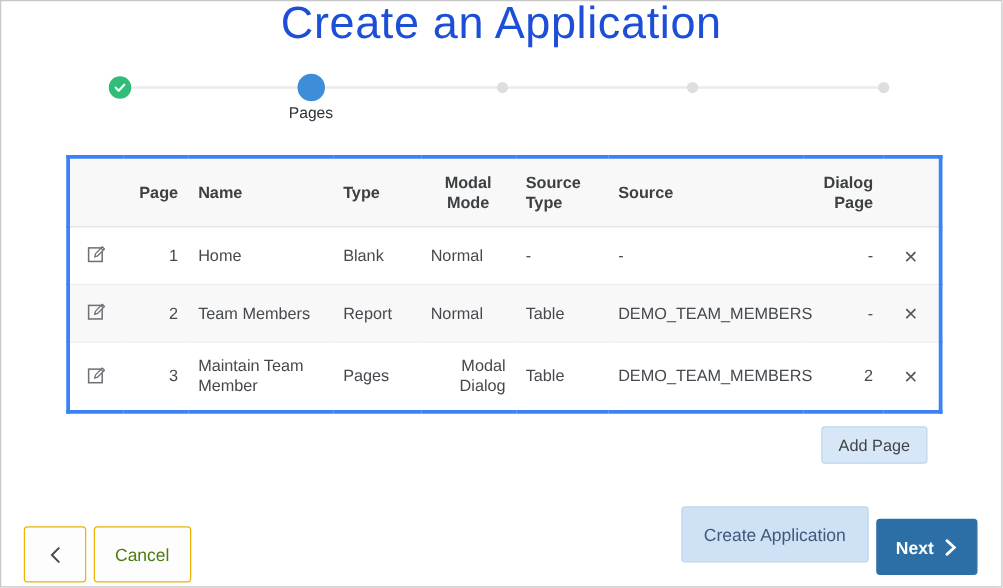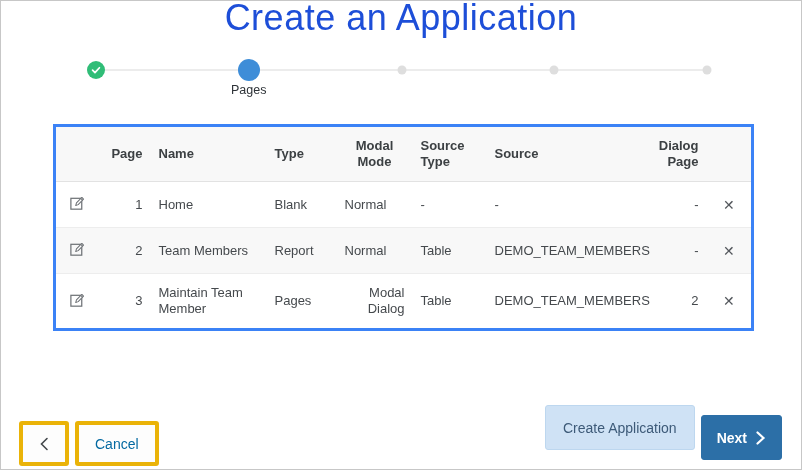--- a/index.html
+++ b/index.html
@@ -80,22 +80,22 @@
   }
   .btn-add-page {
     height: 30px; padding: 0 13px; font-size: 13px; color: #3f444a;
     background: #d7e7f7; border: 1px solid #bcd6ef;
   }
   .footer {
     position: absolute; left: 18px; right: 19px; bottom: 19px;
     display: flex; align-items: center; gap: 6px; height: 45px;
   }
   .btn-plain {
-    height: 45px; background: #fdfdfd; border: 4px solid #eab308;
-    font-size: 14px; color: #0369a1; margin-top: 32px;
+    height: 45px; background: #fdfdfd; border: 1px solid #eab308;
+    font-size: 14px; color: #4d7c0f; margin-top: 32px;
   }
   .btn-back { width: 50px; }
   .btn-cancel { padding: 0 16px; }
   .footer-spacer { flex: 1; }
   .btn-hot-light {
     height: 45px; padding: 12px 17px; font-size: 14px; color: #3d5a78;
     background: #cfe2f5; border: 1px solid #bdd7ef; margin-right: 0;
   }
   .btn-hot {
     height: 45px; padding: 0 15px; font-size: 14px; font-weight: bold; color: #ffffff;
@@ -189,20 +189,23 @@
             <td style="text-align: right;">Modal Dialog</td>
             <td style="text-align: left;">Table</td>
             <td style="text-align: left;">DEMO_TEAM_MEMBERS</td>
             <td style="text-align: right;">2</td>
             <td style="text-align: center;"><button class="icon-cell-btn">✕</button></td>
           </tr>
         </tbody>
     </table>
   </div>
 
+  <div class="addpage-row">
+    <button class="btn btn-add-page">Add Page</button>
+  </div>
 
   <div class="footer">
     <button class="btn btn-plain btn-back">
       <svg width="14" height="16" viewBox="0 0 14 16">
         <path d="M10 2.5 L4.5 8 L10 13.5" fill="none" stroke="#44484c" stroke-width="1.6" stroke-linecap="round"></path>
       </svg>
     </button>
     <button class="btn btn-plain btn-cancel">Cancel</button>
     <div class="footer-spacer"></div>
     <button class="btn btn-hot-light">Create Application</button>

